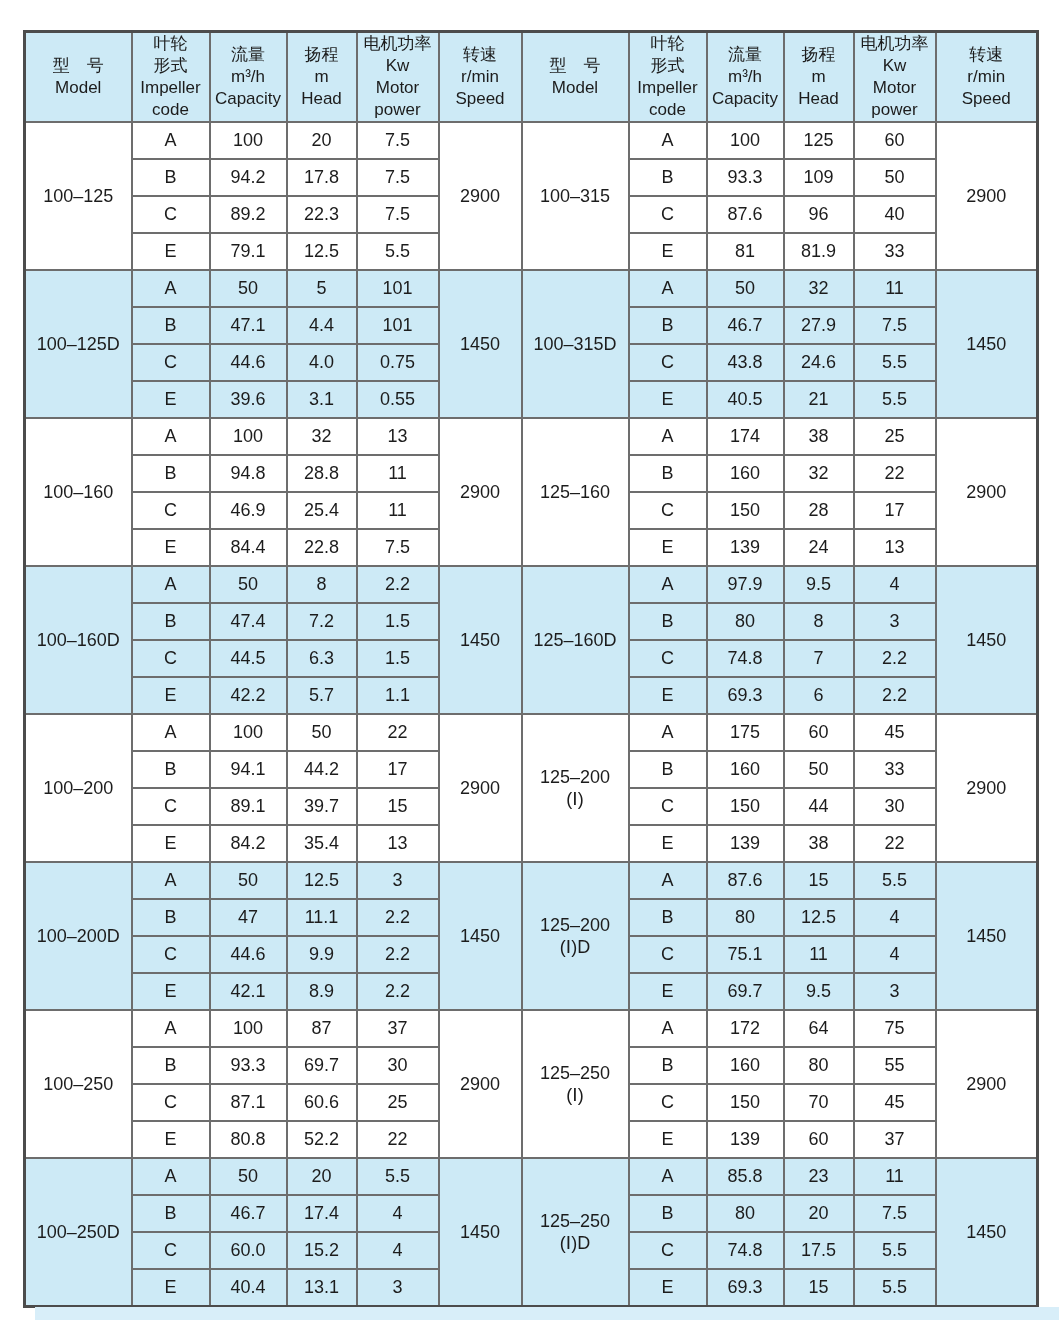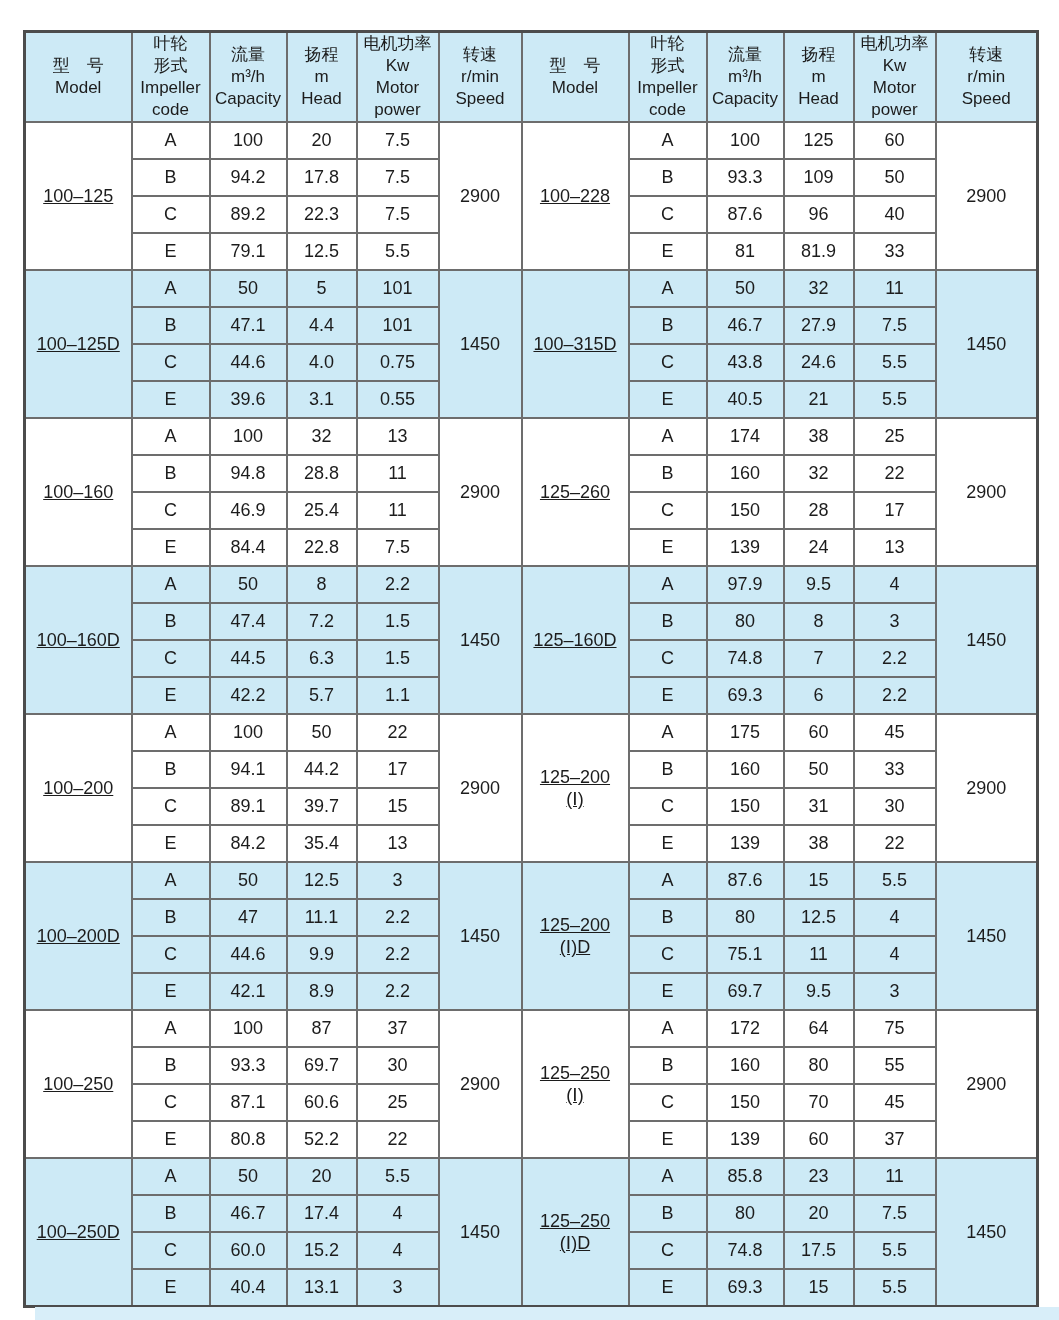--- a/index.html
+++ b/index.html
@@ -34,21 +34,21 @@
   thead th{
     background:var(--blue);
     font-weight:400;
     font-size:17px;
     line-height:1.30;
     height:86px;
   }
   tbody tr{height:37px;}
   tbody td{font-size:18px;}
   tbody tr.shaded td{background:var(--blue);}
-  .model-cell{white-space:pre-line;line-height:1.25;text-decoration:underline;}
+  .model-cell{white-space:pre-line;line-height:1.25;}
   .bottom-bar{
     position:absolute;
     left:35px;top:1307px;
     width:1024px;height:13px;
     background:#d8eef9;
   }
 </style>
 </head>
 <body>
 
@@ -135,21 +135,21 @@
         </tr>
     </thead>
     <tbody id="table-body">
         <tr>
           <td rowspan="4" class="model-cell">100–125</td>
           <td>A</td>
           <td>100</td>
           <td>20</td>
           <td>7.5</td>
           <td rowspan="4">2900</td>
-          <td rowspan="4" class="model-cell">100–228</td>
+          <td rowspan="4" class="model-cell">100–315</td>
           <td>A</td>
           <td>100</td>
           <td>125</td>
           <td>60</td>
           <td rowspan="4">2900</td>
         </tr>
         <tr>
           <td>B</td>
           <td>94.2</td>
           <td>17.8</td>
@@ -223,21 +223,21 @@
           <td>21</td>
           <td>5.5</td>
         </tr>
         <tr>
           <td rowspan="4" class="model-cell">100–160</td>
           <td>A</td>
           <td>100</td>
           <td>32</td>
           <td>13</td>
           <td rowspan="4">2900</td>
-          <td rowspan="4" class="model-cell">125–260</td>
+          <td rowspan="4" class="model-cell">125–160</td>
           <td>A</td>
           <td>174</td>
           <td>38</td>
           <td>25</td>
           <td rowspan="4">2900</td>
         </tr>
         <tr>
           <td>B</td>
           <td>94.8</td>
           <td>28.8</td>
@@ -336,21 +336,21 @@
           <td>50</td>
           <td>33</td>
         </tr>
         <tr>
           <td>C</td>
           <td>89.1</td>
           <td>39.7</td>
           <td>15</td>
           <td>C</td>
           <td>150</td>
-          <td>31</td>
+          <td>44</td>
           <td>30</td>
         </tr>
         <tr>
           <td>E</td>
           <td>84.2</td>
           <td>35.4</td>
           <td>13</td>
           <td>E</td>
           <td>139</td>
           <td>38</td>

